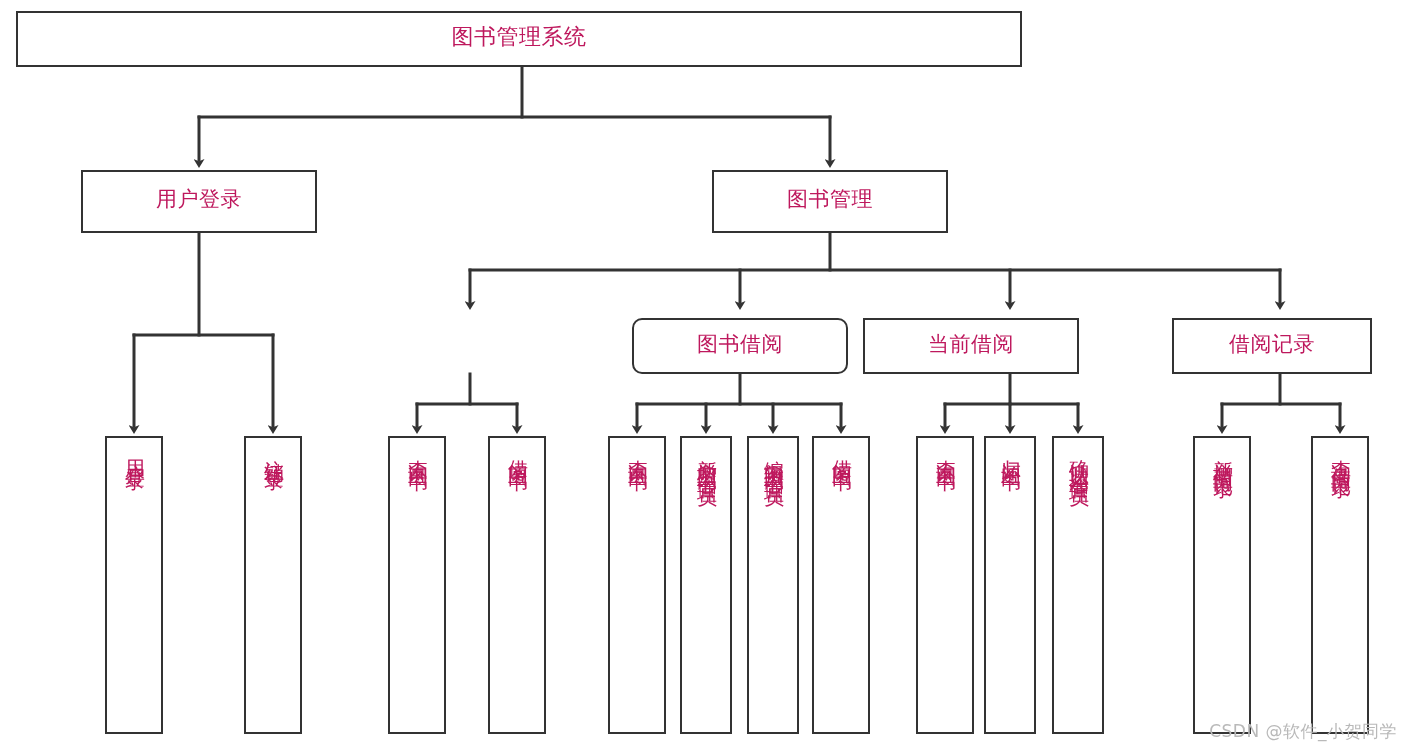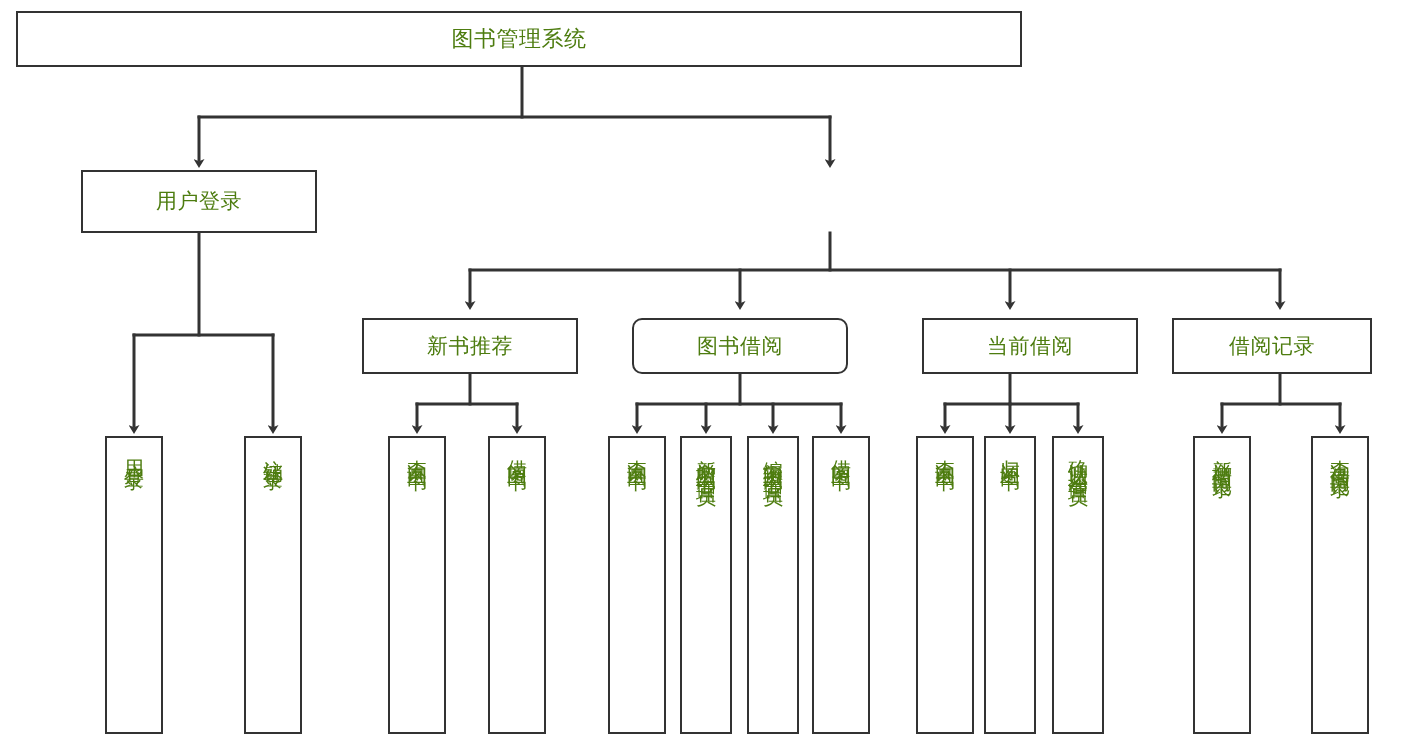--- a/index.html
+++ b/index.html
@@ -34,22 +34,23 @@
     display: flex;
     align-items: center;
     justify-content: center;
     color: #2b2b2b;
   }
   .node-label {
     display: block;
     text-align: center;
     line-height: 1.18;
     letter-spacing: 0.5px;
-    color: #4d7c0f;
+    color: #be185d;
     white-space: nowrap;
+    font-family: Liberation Mono, monospace;
   }
   
   .node.horiz .node-label {
     font-size: 21px;
   }
   .node.root .node-label {
     font-size: 22px;
   }
   
   .node.leaf {
@@ -137,30 +138,30 @@
   </svg>
 
   <div class="node horiz root" style="left:16px; top:11px; width:1006px; height:56px;">
     <span class="node-label">图书管理系统</span>
   </div>
 
   <div class="node horiz" style="left:81px; top:170px; width:236px; height:63px;">
     <span class="node-label">用户登录</span>
   </div>
 
-
-  <div class="node horiz" style="left:362px; top:318px; width:216px; height:56px;">
-    <span class="node-label">新书推荐</span>
-  </div>
+  <div class="node horiz" style="left:712px; top:170px; width:236px; height:63px;">
+    <span class="node-label">图书管理</span>
+  </div>
+
 
   <div class="node horiz" style="left:632px; top:318px; width:216px; height:56px;border-radius:10px;">
     <span class="node-label">图书借阅</span>
   </div>
 
-  <div class="node horiz" style="left:922px; top:318px; width:216px; height:56px;justify-content:center;">
+  <div class="node horiz" style="left:863px; top:318px; width:216px; height:56px;justify-content:center;">
     <span class="node-label">当前借阅</span>
   </div>
 
   <div class="node horiz" style="left:1172px; top:318px; width:200px; height:56px;">
     <span class="node-label">借阅记录</span>
   </div>
 
   <div class="node leaf" style="left:105px; top:436px; width:58px; height:298px;">
     <span class="node-label">用户登录</span>
   </div>
@@ -206,14 +207,15 @@
   </div>
 
   <div class="node leaf" style="left:1193px; top:436px; width:58px; height:298px;">
     <span class="node-label">新增借阅记录</span>
   </div>
 
   <div class="node leaf" style="left:1311px; top:436px; width:58px; height:298px;">
     <span class="node-label">查询借阅记录</span>
   </div>
 
+  <div id="watermark">CSDN @软件_小贺同学</div>
 
 </div>
 
 </body></html>

